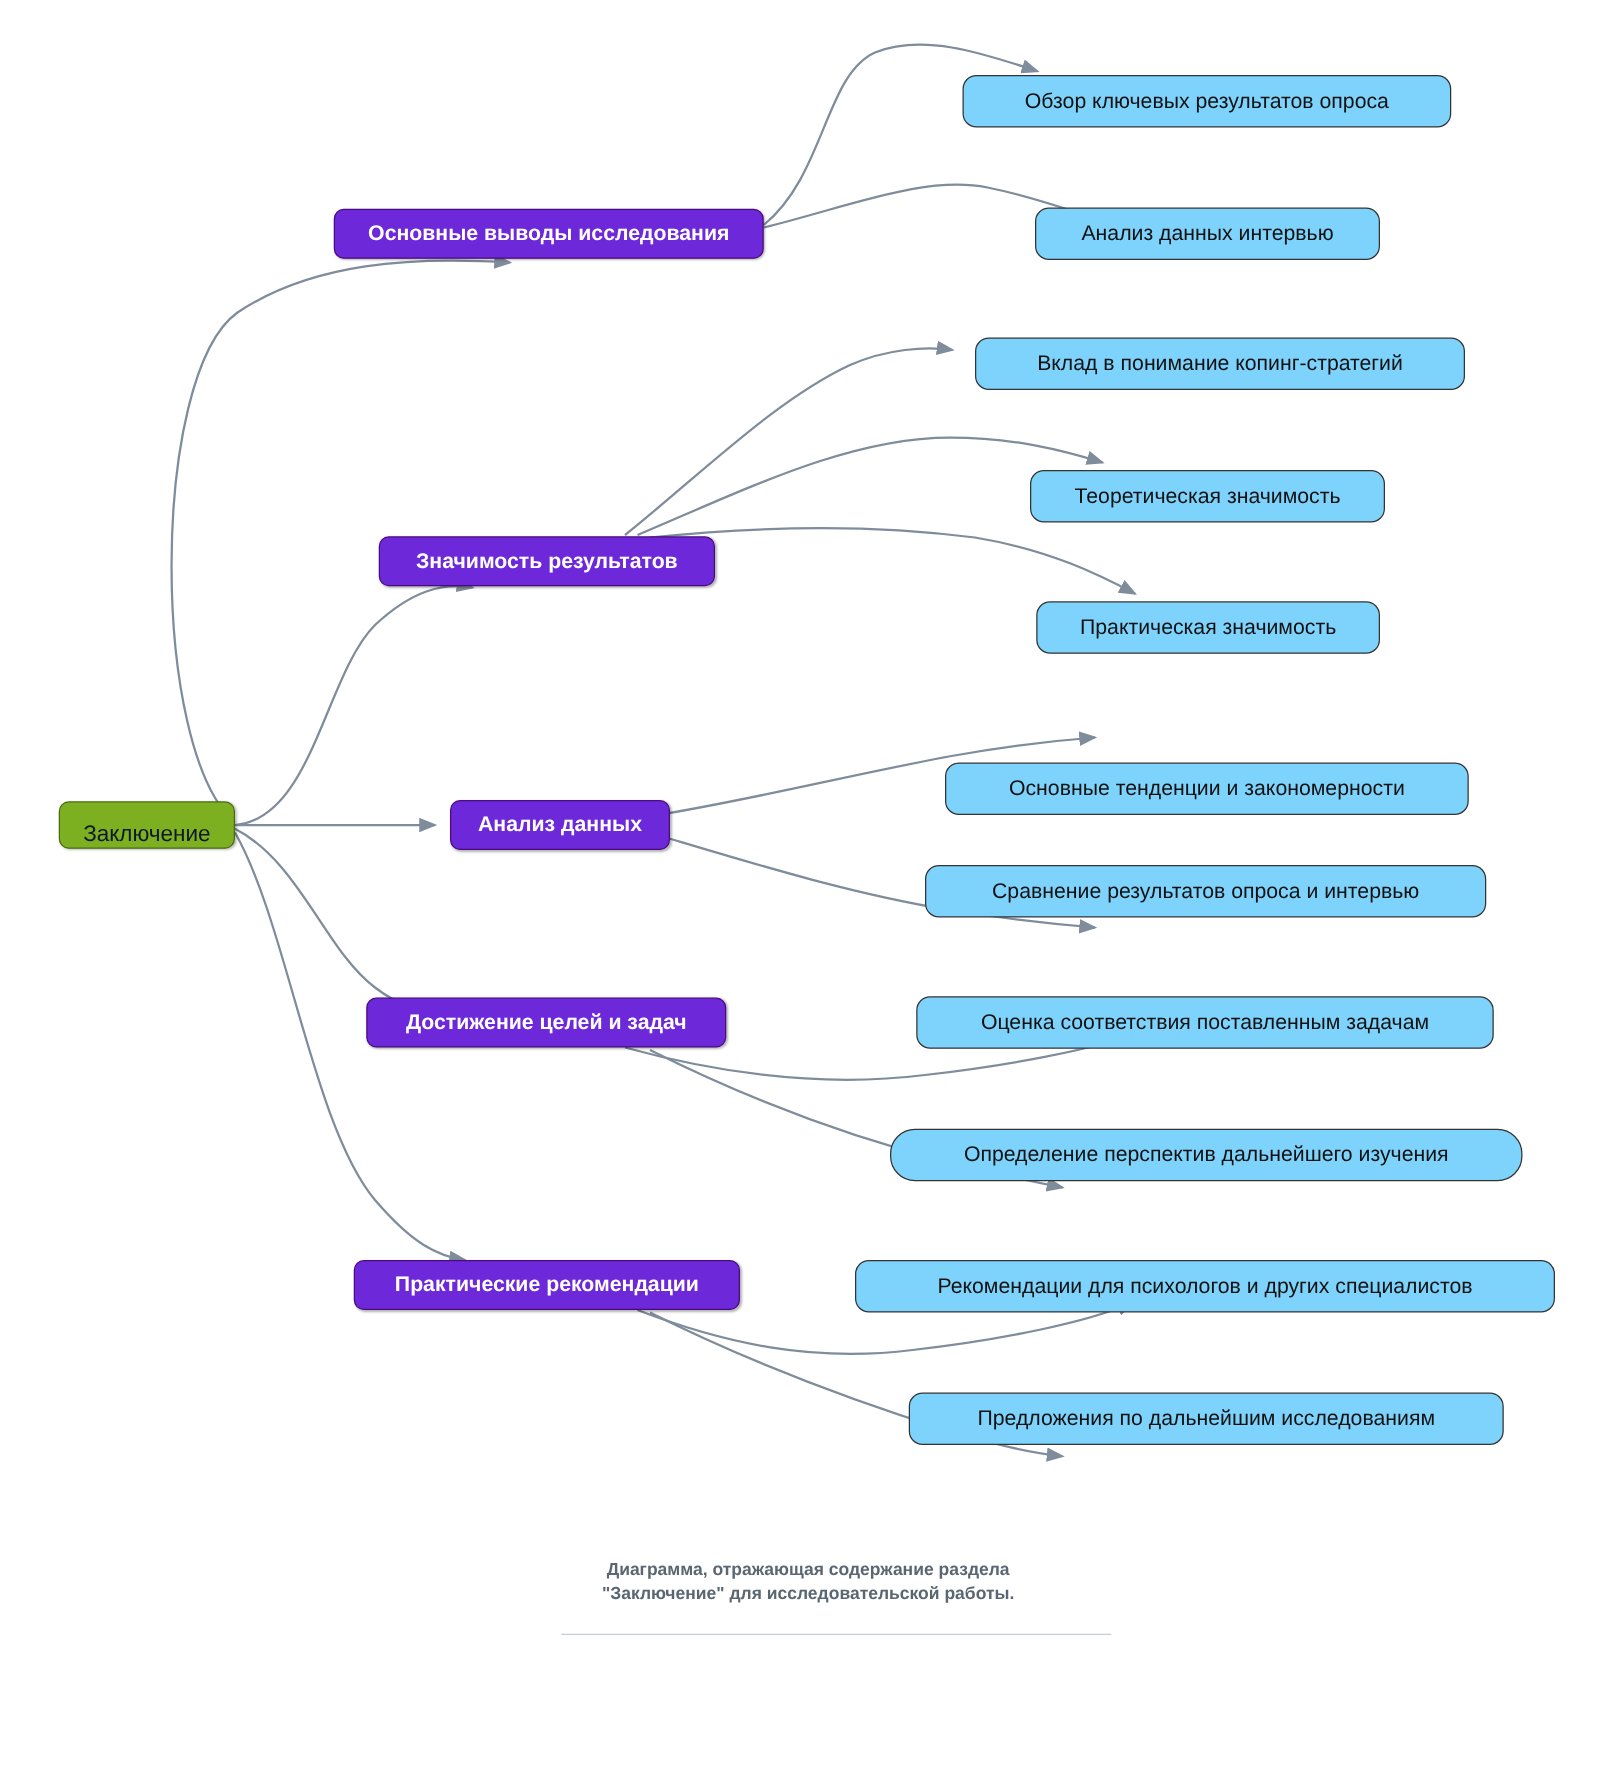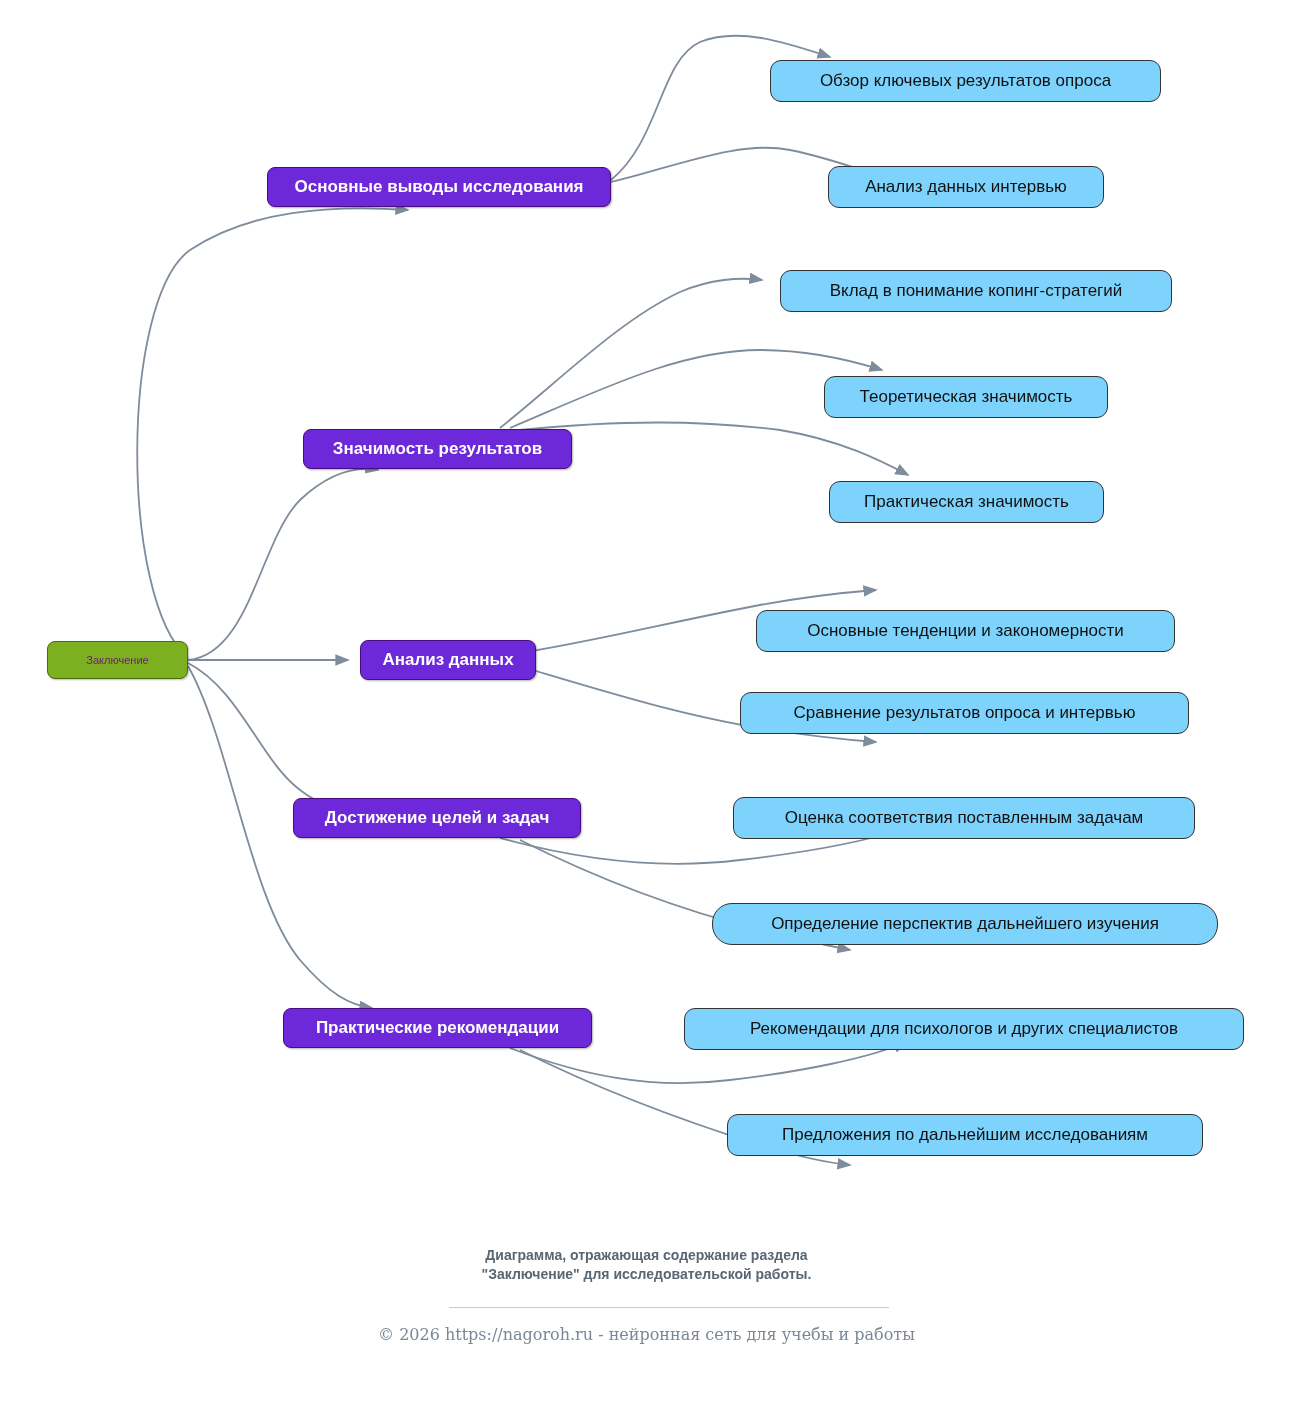--- a/index.html
+++ b/index.html
@@ -30,24 +30,25 @@
     align-items: center;
     justify-content: center;
     border-radius: 8px;
     text-align: center;
     white-space: nowrap;
     line-height: 1.1;
   }
   .node-root {
     background: #7db021;
     border: 1.3px solid #4b6b11;
-    color: #701a75;
-    font-size: 11px;
+    color: #0f172a;
+    font-size: 18px;
     font-weight: 400;
     box-shadow: 1px 1px 2px rgba(0,0,0,0.25);
+    align-items: flex-end;
   }
   .node-branch {
     background: #6d28d9;
     border: 1.3px solid #4b0b80;
     color: #ffffff;
     font-size: 17px;
     font-weight: bold;
     box-shadow: 1px 1px 2px rgba(0,0,0,0.3);
   }
   .node-leaf {
@@ -171,15 +172,14 @@
       <div class="node node-leaf" style="left: 727px; top: 1114px; width: 476px; height: 42px;">
         <span>Предложения по дальнейшим исследованиям</span>
       </div>
     </div>
 
   <div id="caption">
     <div>Диаграмма, отражающая содержание раздела</div>
     <div>"Заключение" для исследовательской работы.</div>
   </div>
   <div id="caption-rule"></div>
-  <div id="footer">© 2026 https://nagoroh.ru - нейронная сеть для учебы и работы</div>
 
 </div>
 
 </body></html>

